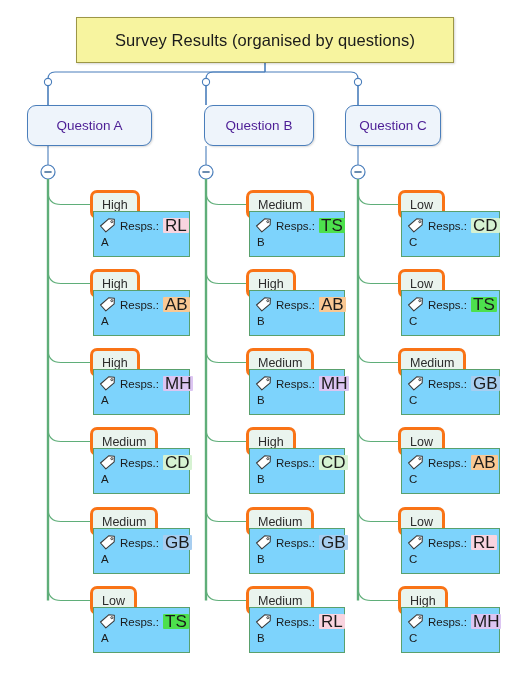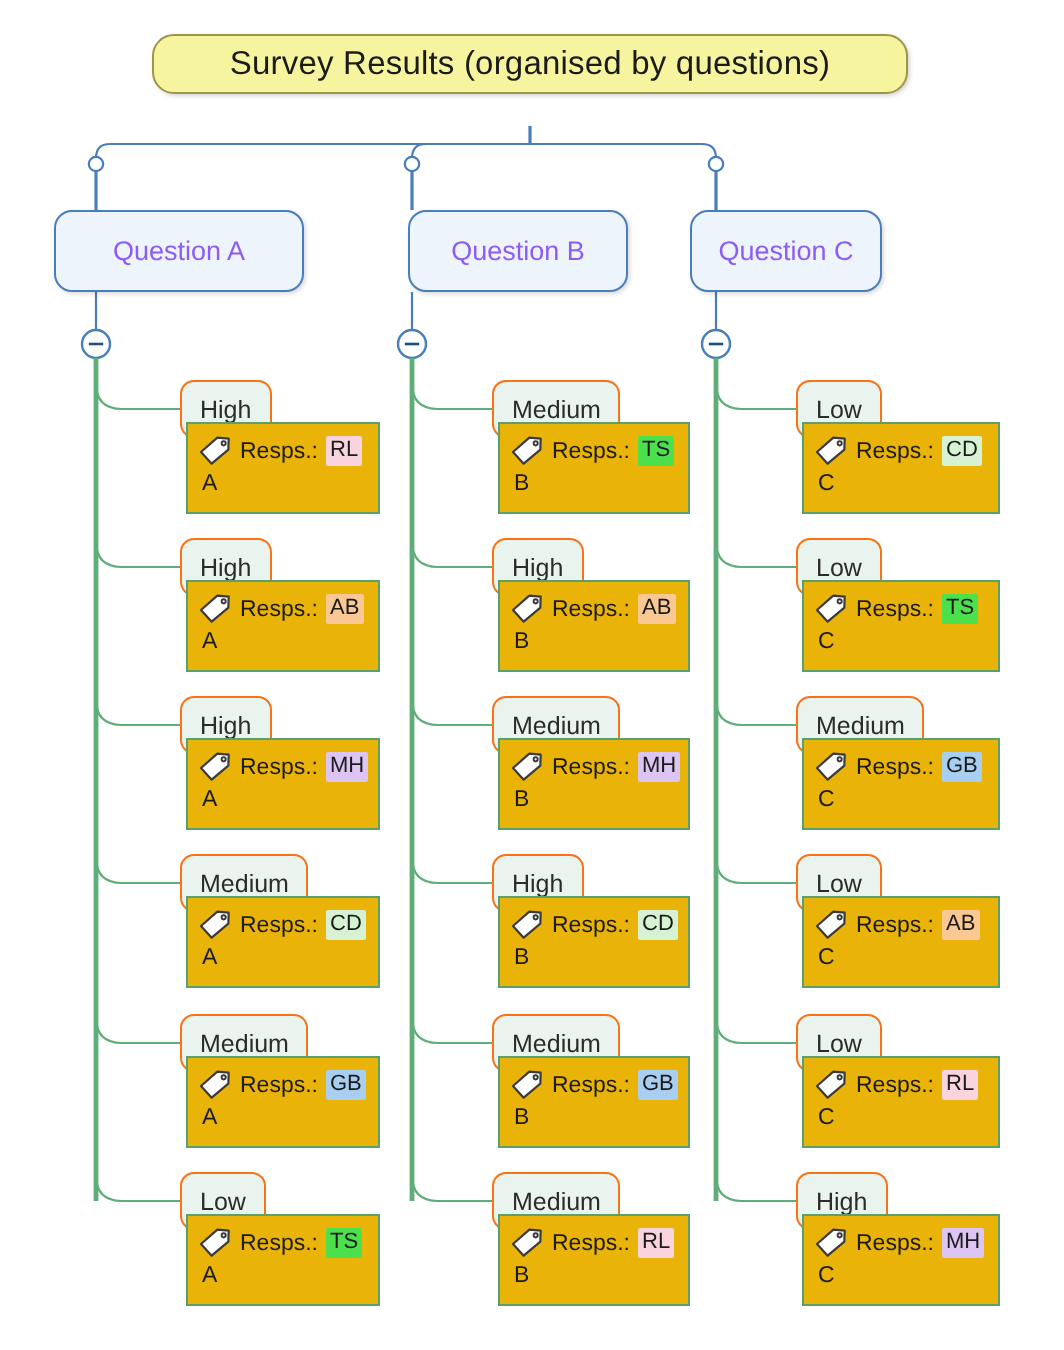--- a/index.html
+++ b/index.html
@@ -9,71 +9,71 @@
     font-family:"Liberation Sans", sans-serif;
     overflow:hidden;
     position:relative;
   }
   #stage{position:absolute;left:0;top:0;width:532px;height:675px;}
   #wires{position:absolute;left:0;top:0;width:532px;height:675px;pointer-events:none;}
 
   
   .root-node{
     position:absolute;
-    left:76px;top:17px;width:378px;height:30px;
+    left:76px;top:17px;width:378px;height:46px;
     background:#f7f49f;
     border:1.2px solid #9c9646;
-    border-radius:11px;
+    border-radius:0;
     box-sizing:border-box;
     display:flex;align-items:center;justify-content:center;
     box-shadow:1px 1px 2px rgba(0,0,0,.17);
   }
   .root-label{
     font-size:16.5px;color:#1b1b1b;letter-spacing:.1px;white-space:nowrap;
   }
 
   
   .q-node{
     position:absolute;top:105px;height:41px;
     background:#eef4fb;
     border:1.1px solid #4a7ebb;
     border-radius:9px;
     box-sizing:border-box;
     display:flex;align-items:center;justify-content:center;
     box-shadow:1px 1px 2px rgba(0,0,0,.15);
   }
-  .q-label{font-size:13.5px;color:#8b5cf6;white-space:nowrap;}
+  .q-label{font-size:13.5px;color:#4c1d95;white-space:nowrap;}
 
   
   .lvl{
     position:absolute;height:29px;
     background:#eaf4ee;
-    border:1px solid #f97316;
+    border:3px solid #f97316;
     border-radius:7px;
     box-sizing:border-box;
     display:flex;align-items:center;
     padding:0 9px;
     z-index:2;
   }
   .lvl-label{font-size:12.5px;color:#2b2b2b;white-space:nowrap;}
 
   
   .card{
     position:absolute;
-    background:#eab308;
+    background:#7dd3fc;
     border:1px solid #59a06d;
     box-sizing:border-box;
     z-index:3;
     padding:4px 6px 4px 5px;
   }
   .card-row{display:flex;align-items:center;gap:4px;height:19px;}
   .tag-ico{width:17px;height:15px;flex:0 0 auto;display:block;}
   .resps{font-size:11.5px;color:#1b1b1b;white-space:nowrap;}
   .badge{
-    font-size:11px;color:#1b1b1b;
+    font-size:17px;color:#1b1b1b;
     padding:0px 2px;border-radius:1px;white-space:nowrap;line-height:15px;
   }
   .card-sub{font-size:11.5px;color:#1b1b1b;margin-top:1px;margin-left:2px;}
 </style>
 </head>
 <body>
 
 <div id="stage">
 
   <svg id="wires" viewBox="0 0 532 675" xmlns="http://www.w3.org/2000/svg">

